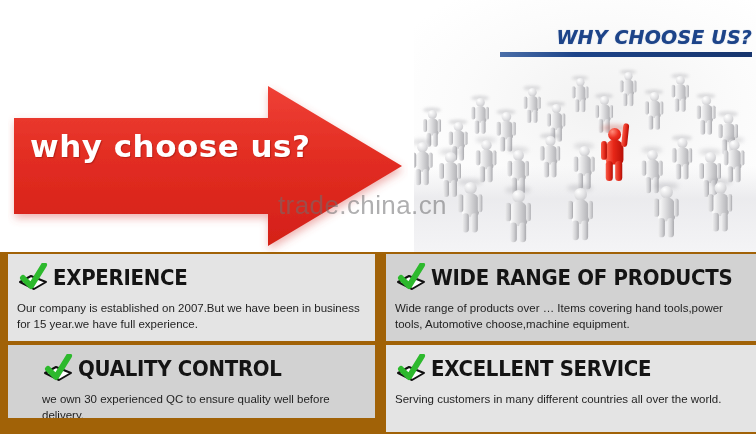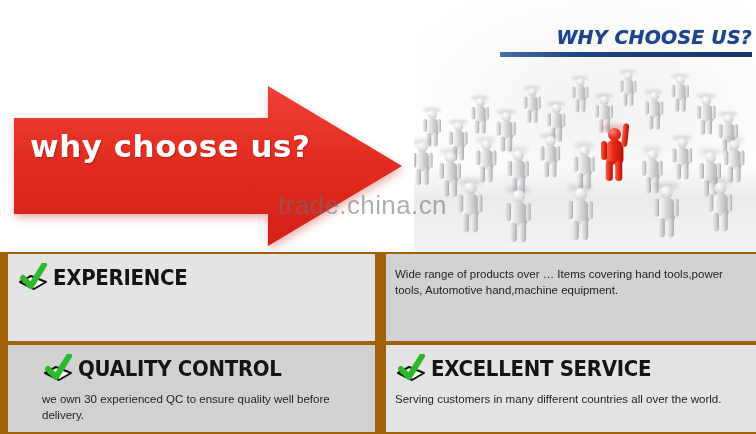--- a/index.html
+++ b/index.html
@@ -228,21 +228,21 @@
     margin-top: 5px;
     font-family: "Liberation Sans", sans-serif;
     font-size: 11.5px;
     line-height: 1.42;
     color: #1f1f1f;
   }
 
   
   #panel-experience      { left: 8px;   top: 2px;  width: 367px; height: 87px; }
   #panel-wide-range      { left: 386px; top: 2px;  width: 370px; height: 87px; }
-  #panel-quality-control { left: 8px;   top: 93px; width: 367px; height: 87px; padding-left: 34px; }
+  #panel-quality-control { left: 8px;   top: 93px; width: 367px; height: 73px; padding-left: 34px; }
   #panel-excellent-serv  { left: 386px; top: 93px; width: 432px; height: 87px; }
 </style>
 </head>
 <body>
 
 <div id="page">
 
   <div id="hero">
 
     <div id="crowd-photo">
@@ -545,24 +545,34 @@
     <div class="panel light" id="panel-experience">
       <div class="panel-head">
         <span class="check-icon">
           <svg width="32" height="30" viewBox="0 0 32 30" xmlns="http://www.w3.org/2000/svg">
             <path d="M3 19 L14 13 L29 19 L17 26 Z" fill="#ffffff" stroke="#111111" stroke-width="2" stroke-linejoin="round"></path>
             <path d="M6 15 L14 23 L27 2" fill="none" stroke="#2db92d" stroke-width="6" stroke-linecap="round" stroke-linejoin="round"></path>
           </svg>
         </span>
         <span class="panel-title">EXPERIENCE</span>
       </div>
+      <div class="panel-body">Our company is established on 2007.But we have been in business for 15 year.we have full experience.</div>
     </div>
 
     <div class="panel dark" id="panel-wide-range">
-      <div class="panel-body">Wide range of products over … Items covering hand tools,power tools, Automotive hand,machine equipment.</div>
+      <div class="panel-head">
+        <span class="check-icon">
+          <svg width="32" height="30" viewBox="0 0 32 30" xmlns="http://www.w3.org/2000/svg">
+            <path d="M3 19 L14 13 L29 19 L17 26 Z" fill="#ffffff" stroke="#111111" stroke-width="2" stroke-linejoin="round"></path>
+            <path d="M6 15 L14 23 L27 2" fill="none" stroke="#2db92d" stroke-width="6" stroke-linecap="round" stroke-linejoin="round"></path>
+          </svg>
+        </span>
+        <span class="panel-title">WIDE RANGE OF PRODUCTS</span>
+      </div>
+      <div class="panel-body">Wide range of products over … Items covering hand tools,power tools, Automotive choose,machine equipment.</div>
     </div>
 
     <div class="panel dark" id="panel-quality-control">
       <div class="panel-head">
         <span class="check-icon">
           <svg width="32" height="30" viewBox="0 0 32 30" xmlns="http://www.w3.org/2000/svg">
             <path d="M3 19 L14 13 L29 19 L17 26 Z" fill="#ffffff" stroke="#111111" stroke-width="2" stroke-linejoin="round"></path>
             <path d="M6 15 L14 23 L27 2" fill="none" stroke="#2db92d" stroke-width="6" stroke-linecap="round" stroke-linejoin="round"></path>
           </svg>
         </span>

